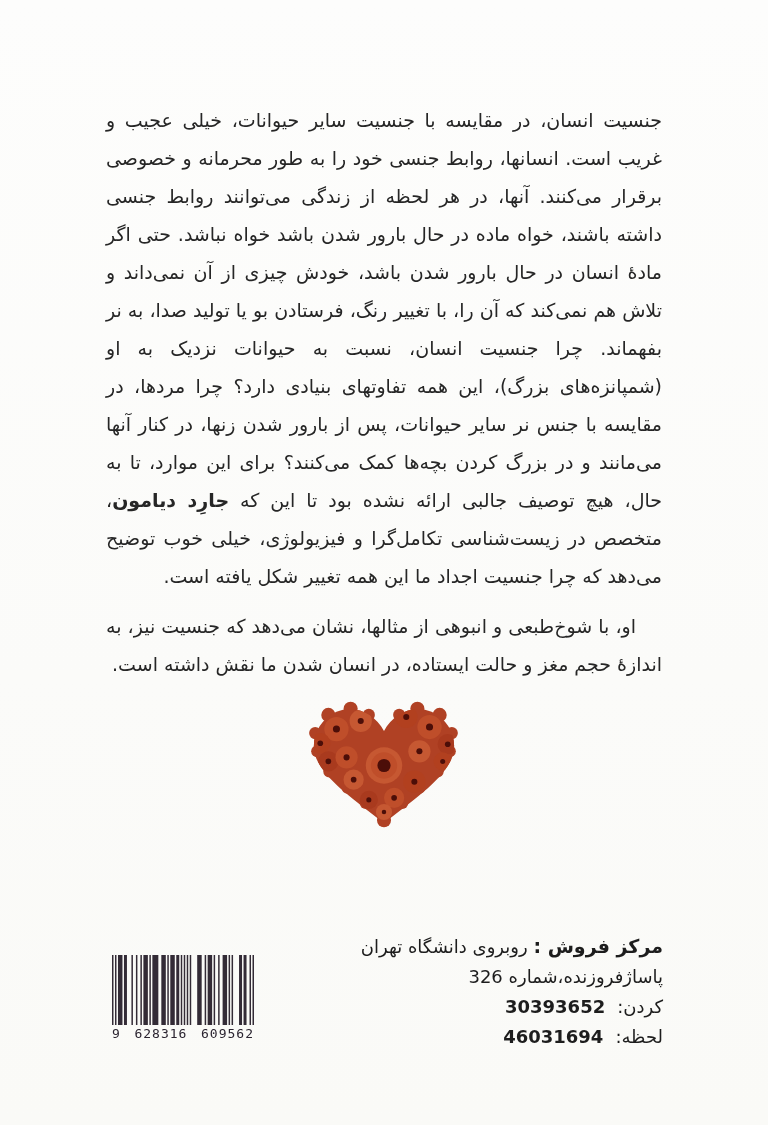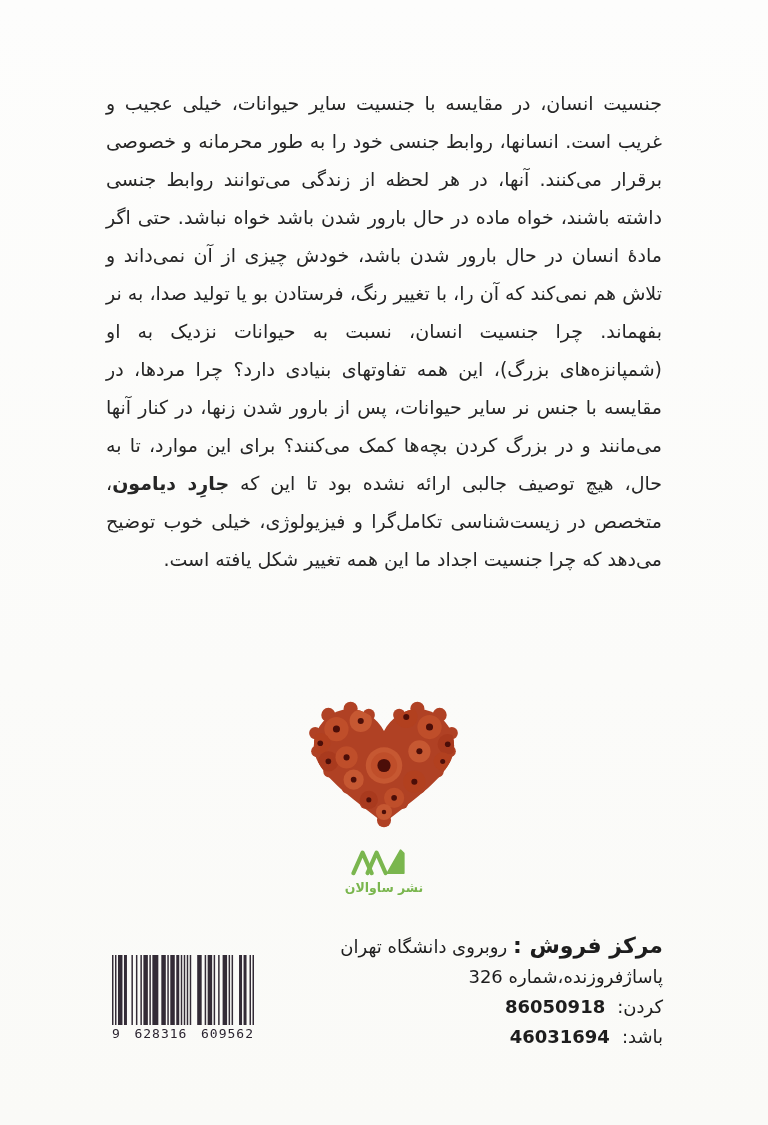--- a/index.html
+++ b/index.html
@@ -17,21 +17,21 @@
     position:relative;
     overflow:hidden;
   }
   .page{
     position:absolute;inset:0;
     background:linear-gradient(180deg,#fdfdfc 0%,#fbfbf9 60%,#fafaf7 100%);
   }
   
   .text-block{
     position:absolute;
-    top:84px;left:106px;width:556px;
+    top:101px;left:106px;width:556px;
     direction:rtl;
     text-align:justify;
     color:var(--ink);
     font-size:19px;
     line-height:38px;
     letter-spacing:.1px;
   }
   .text-block p{margin:0;}
   .text-block p.para2{margin-top:12px;text-indent:26px;}
   .text-block b{font-weight:bold;}
@@ -68,21 +68,21 @@
   
   .contact{
     position:absolute;
     top:931px;right:105px;
     direction:rtl;
     text-align:right;
     color:#1d1d1d;
     font-size:18px;
     line-height:30px;
   }
-  .contact .lbl-strong{font-weight:bold;font-size:22px;}
+  .contact .lbl-strong{font-weight:bold;font-size:19px;}
   .contact .num{margin-right:12px;font-weight:bold;letter-spacing:1px;}
   .contact .row{white-space:nowrap;}
   .barcode{
     position:absolute;
     top:955px;left:112px;
     width:142px;
   }
   .barcode-bars{width:142px;height:70px;display:block;}
   .barcode-bars rect{fill:var(--bar);}
   .barcode-digits{
@@ -93,20 +93,21 @@
     letter-spacing:1px;
   }
 </style>
 </head>
 <body>
 
 <div class="page">
 
   <div class="text-block">
     <p><span>جنسیت انسان، در مقایسه با جنسیت سایر حیوانات، خیلی عجیب و غریب است. انسانها، روابط جنسی خود را به طور محرمانه و خصوصی برقرار می‌کنند. آنها، در هر لحظه از زندگی می‌توانند روابط جنسی داشته باشند، خواه ماده در حال بارور شدن باشد خواه نباشد. حتی اگر مادهٔ انسان در حال بارور شدن باشد، خودش چیزی از آن نمی‌داند و تلاش هم نمی‌کند که آن را، با تغییر رنگ، فرستادن بو یا تولید صدا، به نر بفهماند. چرا جنسیت انسان، نسبت به حیوانات نزدیک به او (شمپانزه‌های بزرگ)، این همه تفاوتهای بنیادی دارد؟ چرا مردها، در مقایسه با جنس نر سایر حیوانات، پس از بارور شدن زنها، در کنار آنها می‌مانند و در بزرگ کردن بچه‌ها کمک می‌کنند؟ برای این موارد، تا به حال، هیچ توصیف جالبی ارائه نشده بود تا این که </span><b>جارِد دیامون</b><span>، متخصص در زیست‌شناسی تکامل‌گرا و فیزیولوژی، خیلی خوب توضیح می‌دهد که چرا جنسیت اجداد ما این همه تغییر شکل یافته است.</span></p>
+    <p class="para2">او، با شوخ‌طبعی و انبوهی از مثالها، نشان می‌دهد که جنسیت نیز، به اندازهٔ حجم مغز و حالت ایستاده، در انسان شدن ما نقش داشته است.</p>
   </div>
 
   <div class="heart-figure">
     <svg viewBox="0 0 170 135" aria-hidden="true">
       <defs>
         <clipPath id="heartClip">
           <path d="M85,32 C76,14 55,5 38,13 C18,22 10,45 20,63 C31,83 57,101 85,123 C113,101 139,83 150,63 C160,45 152,22 132,13 C115,5 94,14 85,32 Z"></path>
         </clipPath>
       </defs>
 
@@ -162,34 +163,26 @@
         <circle class="c3" cx="85" cy="112" r="8"></circle>
           <circle class="dot" cx="85" cy="112" r="2.2"></circle>
 
         <circle class="c3" cx="85" cy="66" r="18"></circle>
         <circle class="c1" cx="85" cy="66" r="13"></circle>
         <circle class="dot" cx="85" cy="66" r="6.5"></circle>
       </g>
     </svg>
   </div>
 
-  <div class="publisher">
-    <svg class="mountains" viewBox="0 0 80 40" aria-hidden="true">
-      <polyline points="3,36 14,11 25,36" fill="none" stroke-width="5" stroke-linecap="round" stroke-linejoin="round"></polyline>
-      <polyline points="20,36 31,11 42,36" fill="none" stroke-width="5" stroke-linecap="round" stroke-linejoin="round"></polyline>
-      <path class="fill" d="M44,36 L60,8 L64,12 L64,36 Z" stroke-width="2" stroke-linejoin="round"></path>
-    </svg>
-    <div class="publisher-name">نشر ساوالان</div>
-  </div>
 
   <div class="contact">
     <div class="row"><span class="lbl-strong">مرکز فروش :</span> <span>روبروی دانشگاه تهران</span></div>
     <div class="row">پاساژفروزنده،شماره 326</div>
-    <div class="row"><span>کردن:</span><span class="num">86050918</span></div>
-    <div class="row"><span>باشد:</span><span class="num">46031694</span></div>
+    <div class="row"><span>کردن:</span><span class="num">30393652</span></div>
+    <div class="row"><span>لحظه:</span><span class="num">46031694</span></div>
   </div>
 
   <div class="barcode">
     <svg class="barcode-bars" id="barcode-bars" viewBox="0 0 142 70" preserveAspectRatio="none" aria-hidden="true">
         <rect x="0.00" y="0" width="1.49" height="70"></rect>
         <rect x="2.99" y="0" width="1.49" height="70"></rect>
         <rect x="5.98" y="0" width="4.48" height="70"></rect>
         <rect x="11.96" y="0" width="2.99" height="70"></rect>
         <rect x="19.43" y="0" width="1.49" height="70"></rect>
         <rect x="23.92" y="0" width="1.49" height="70"></rect>

